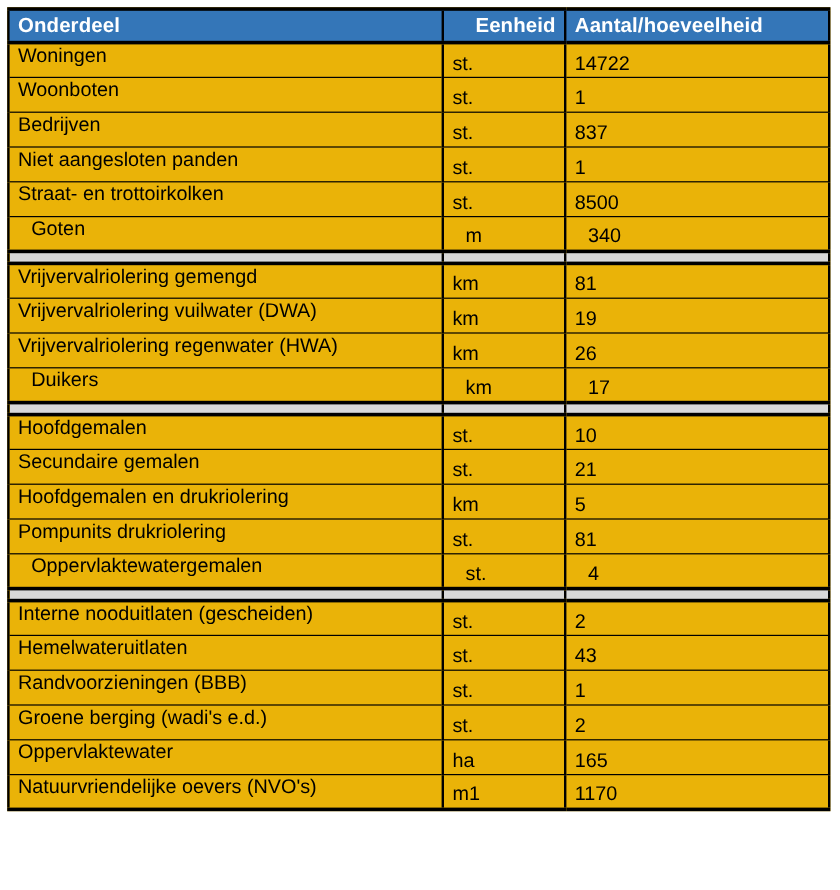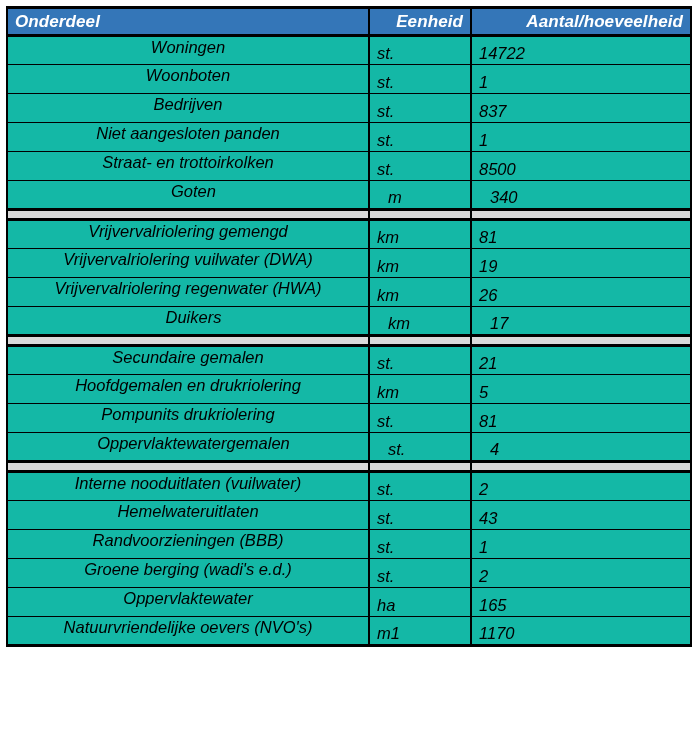--- a/index.html
+++ b/index.html
@@ -18,22 +18,21 @@
     width: 700px;
     height: 742px;
     background: #ffffff;
     box-sizing: border-box;
     padding: 6px 10px 0 6px;
   }
   table.asset-table {
     border-collapse: collapse;
     table-layout: fixed;
     width: 684px;
-    background: #14b8a6;
-    font-style: italic;
+    background: #eab308;
   }
   table.asset-table col.c-name  { width: 362px; }
   table.asset-table col.c-unit  { width: 102px; }
   table.asset-table col.c-value { width: 220px; }
 
   
   thead th {
     background: #3476B8;
     color: #ffffff;
     font-weight: bold;
@@ -43,37 +42,37 @@
     padding: 0 7px;
     border-top: 3px solid #000000;
     border-bottom: 3px solid #000000;
     border-left: 2px solid #000000;
     border-right: 2px solid #000000;
     white-space: nowrap;
     box-sizing: border-box;
   }
   thead th.h-name  { text-align: left; }
   thead th.h-unit  { text-align: right; }
-  thead th.h-value { text-align: right; }
+  thead th.h-value { text-align: left; }
 
   
   tbody td {
     height: 29px;
     font-size: 16.5px;
     color: #000000;
     border-left: 2px solid #000000;
     border-right: 2px solid #000000;
     border-bottom: 1.6px solid #000000;
     padding: 0 7px;
     box-sizing: border-box;
     white-space: nowrap;
     overflow: hidden;
   }
   tbody td.c-name {
-    text-align: center;
+    text-align: left;
     vertical-align: top;
     padding-top: 1px;
     line-height: 19px;
   }
   tbody td.c-unit {
     text-align: left;
     vertical-align: bottom;
     padding-bottom: 2px;
     line-height: 18px;
   }
@@ -179,20 +178,25 @@
           <td class="c-name">Duikers</td>
           <td class="c-unit">km</td>
           <td class="c-value">17</td>
         </tr>
         <tr class="spacer">
           <td></td>
           <td></td>
           <td></td>
         </tr>
         <tr>
+          <td class="c-name">Hoofdgemalen</td>
+          <td class="c-unit">st.</td>
+          <td class="c-value">10</td>
+        </tr>
+        <tr>
           <td class="c-name">Secundaire gemalen</td>
           <td class="c-unit">st.</td>
           <td class="c-value">21</td>
         </tr>
         <tr>
           <td class="c-name">Hoofdgemalen en drukriolering</td>
           <td class="c-unit">km</td>
           <td class="c-value">5</td>
         </tr>
         <tr>
@@ -204,21 +208,21 @@
           <td class="c-name">Oppervlaktewatergemalen</td>
           <td class="c-unit">st.</td>
           <td class="c-value">4</td>
         </tr>
         <tr class="spacer">
           <td></td>
           <td></td>
           <td></td>
         </tr>
         <tr>
-          <td class="c-name">Interne nooduitlaten (vuilwater)</td>
+          <td class="c-name">Interne nooduitlaten (gescheiden)</td>
           <td class="c-unit">st.</td>
           <td class="c-value">2</td>
         </tr>
         <tr>
           <td class="c-name">Hemelwateruitlaten</td>
           <td class="c-unit">st.</td>
           <td class="c-value">43</td>
         </tr>
         <tr>
           <td class="c-name">Randvoorzieningen (BBB)</td>

